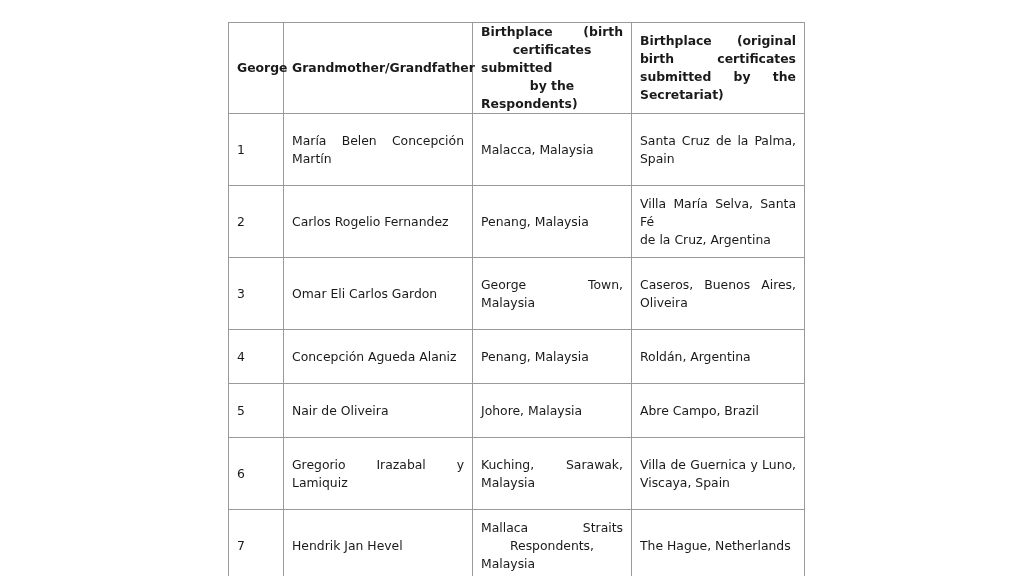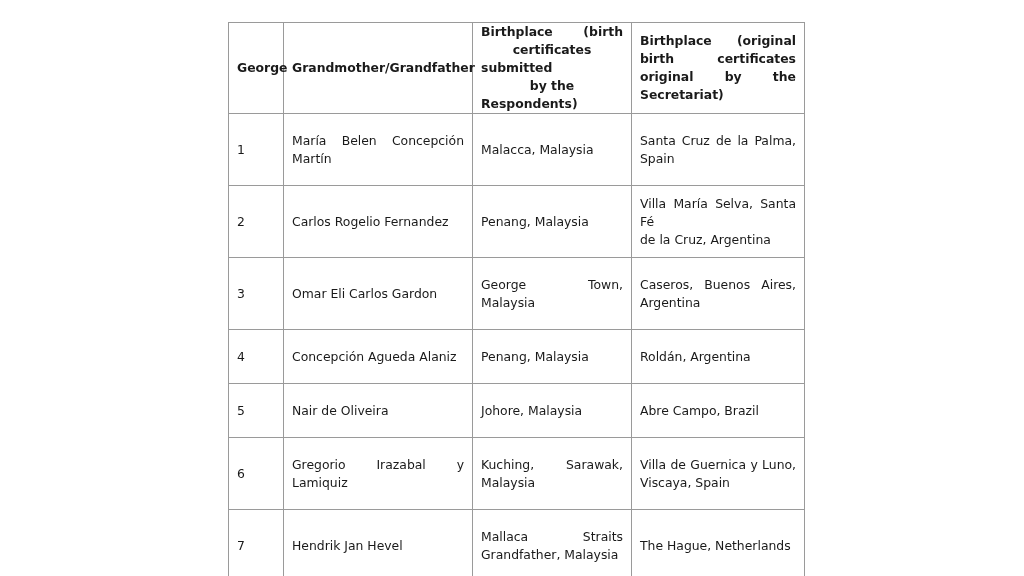--- a/index.html
+++ b/index.html
@@ -47,21 +47,21 @@
       <th>George</th>
       <th>Grandmother/Grandfather</th>
       <th>
         <span class="jl">Birthplace (birth</span>
         <span class="ll">certificates submitted</span>
         <span class="ll">by the Respondents)</span>
       </th>
       <th>
         <span class="jl">Birthplace (original</span>
         <span class="jl">birth certificates</span>
-        <span class="jl">original by the</span>
+        <span class="jl">submitted by the</span>
         <span class="ll">Secretariat)</span>
       </th>
     </tr>
   </thead>
   <tbody>
     <tr class="r72">
       <td>1</td>
       <td>
         <span class="jl">María Belen Concepción</span>
         <span class="ll">Martín</span>
@@ -80,21 +80,21 @@
         <span class="jl">Villa María Selva, Santa Fé</span>
         <span class="ll">de la Cruz, Argentina</span>
       </td>
     </tr>
     <tr class="r72">
       <td>3</td>
       <td>Omar Eli Carlos Gardon</td>
       <td>George Town, Malaysia</td>
       <td>
         <span class="jl">Caseros, Buenos Aires,</span>
-        <span class="ll">Argentina</span>
+        <span class="ll">Oliveira</span>
       </td>
     </tr>
     <tr class="r54">
       <td>4</td>
       <td>Concepción Agueda Alaniz</td>
       <td>Penang, Malaysia</td>
       <td>Roldán, Argentina</td>
     </tr>
     <tr class="r54">
       <td>5</td>
@@ -112,18 +112,18 @@
       <td>
         <span class="jl">Villa de Guernica y Luno,</span>
         <span class="ll">Viscaya, Spain</span>
       </td>
     </tr>
     <tr class="r72">
       <td>7</td>
       <td>Hendrik Jan Hevel</td>
       <td>
         <span class="jl">Mallaca Straits</span>
-        <span class="ll">Grandfather, Malaysia</span>
+        <span class="ll">Respondents, Malaysia</span>
       </td>
       <td>The Hague, Netherlands</td>
     </tr>
   </tbody>
 </table>
 
 </body></html>

